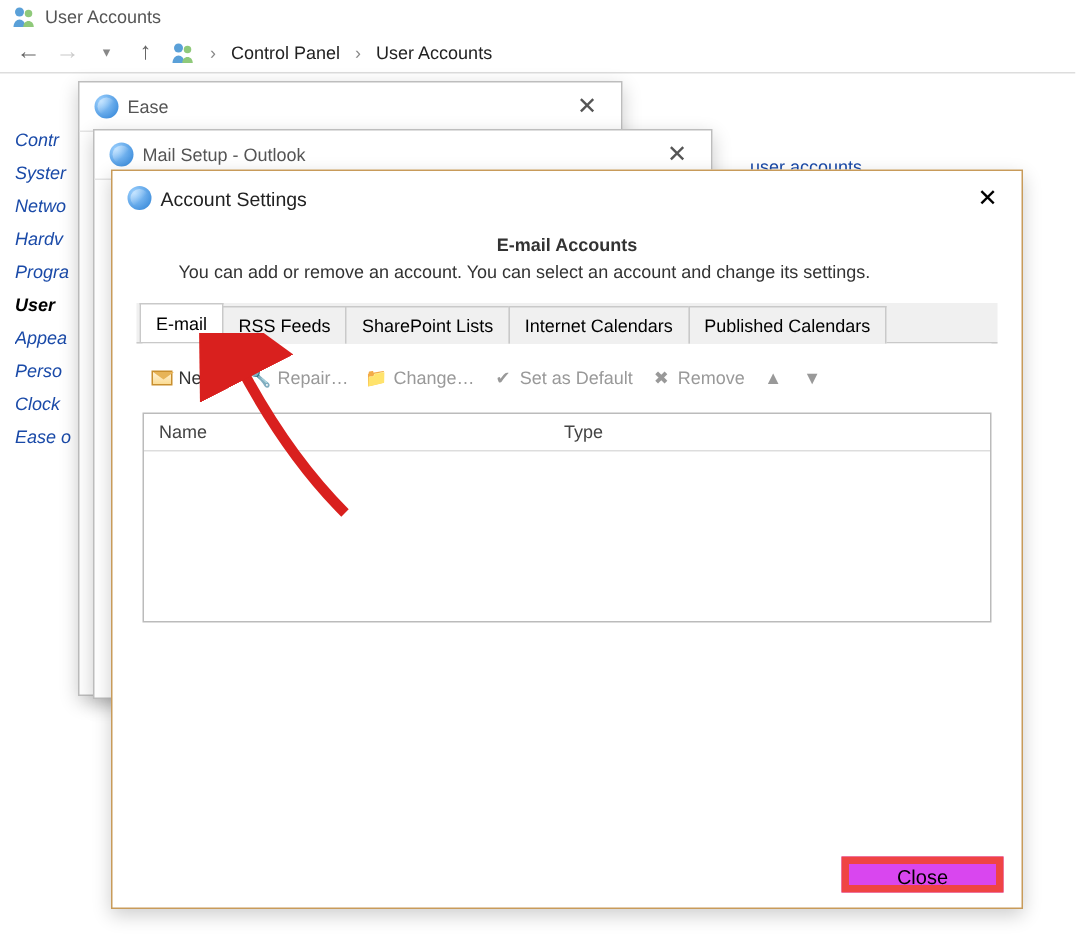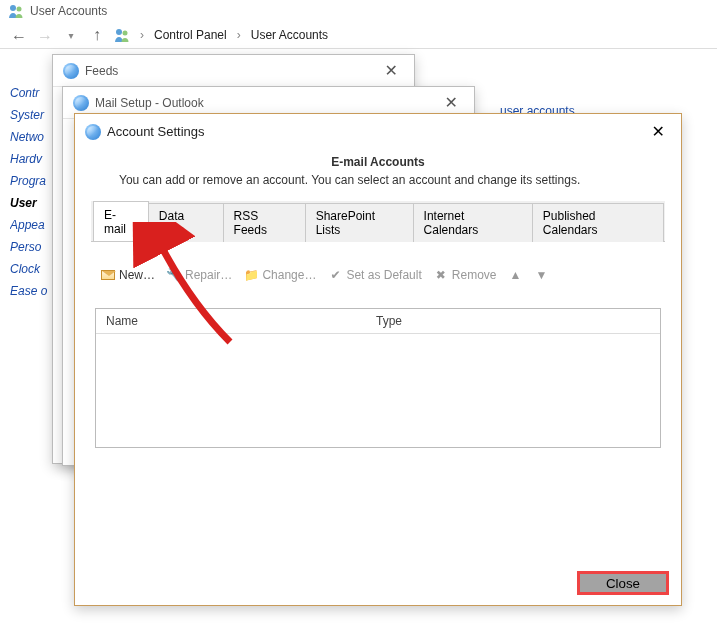--- a/index.html
+++ b/index.html
@@ -40,34 +40,34 @@
   .acct .body { padding:10px 20px 0 20px; }
   .acct .hdr { font-weight:bold; color:#333;text-align:center; }
   .acct .desc { padding:4px 0 14px 24px; color:#333; }
 
   
   .tabs { display:flex; align-items:flex-end; border-bottom:1px solid #c9c9c9; margin:0 -4px; padding:0 2px; background:#f0f0f0; }
   .tab { padding:5px 10px; border:1px solid #c9c9c9; border-bottom:none; margin-right:-1px; background:#f0f0f0; cursor:pointer; position:relative; top:1px; font-size:12px; }
   .tab.active { background:#fff; top:0px; padding-top:6px; }
 
   
-  .tb2 { display:flex; align-items:center; gap:12px; padding:26px 6px; background:#fff; }
+  .tb2 { display:flex; align-items:center; gap:12px; padding:16px 6px; background:#fff; }
   .tbtn { display:flex; align-items:center; gap:4px; color:#999; cursor:default; }
   .tbtn.enabled { color:#333; cursor:pointer; }
   .ticon { width:14px; height:14px; display:inline-flex; align-items:center; justify-content:center; }
 
   
   .grid { border:1px solid #bbb; height:140px; background:#fff; }
   .grid-head { display:flex; border-bottom:1px solid #ddd; background:#fff; }
   .grid-head div { padding:5px 10px; color:#444; font-size:12px; }
   .col-name { width:270px; }
   .col-type { flex:1; }
 
   .footer { position:absolute; bottom:10px; right:12px; }
-  .btn { width:92px; height:24px; background:#a3a3a3; border:3px solid #ef4444; cursor:pointer; }
+  .btn { width:108px; height:24px; background:#d946ef; border:5px solid #ef4444; cursor:pointer; }
 
   
   .arrowsvg { position:absolute; z-index:50; pointer-events:none; }
 
   .envelope{width:14px;height:10px;border:1px solid #c98f2e;background:linear-gradient(#fff3d9,#fbdc94);position:relative;}
   .envelope:before{content:"";position:absolute;top:0;left:0;right:0;height:0;border-left:7px solid transparent;border-right:7px solid transparent;border-top:5px solid #e7b458;}
 </style>
 </head>
 <body>
 
@@ -109,21 +109,21 @@
     <div>Perso</div>
     <div>Clock</div>
     <div>Ease o</div>
   </div>
 <span class="rightlink">user accounts</span>
 
 <div class="dlg mail">
   <div class="dlg-tb">
     <div class="dlg-tb-left">
       <span class="globe"></span>
-      <span>Feeds</span>
+      <span>Ease</span>
     </div>
     <span class="closeX">✕</span>
   </div>
 </div>
 
 <div class="dlg setup">
   <div class="dlg-tb">
     <div class="dlg-tb-left">
       <span class="globe"></span>
       <span>Mail Setup - Outlook</span>
@@ -139,21 +139,20 @@
       <span>Account Settings</span>
     </div>
     <span class="closeX" style="color:#000;font-weight:300">✕</span>
   </div>
   <div class="body">
     <div class="hdr">E-mail Accounts</div>
     <div class="desc">You can add or remove an account. You can select an account and change its settings.</div>
 
     <div class="tabs" id="tabs">
         <div class="tab active">E-mail</div>
-        <div class="tab">Data Files</div>
         <div class="tab">RSS Feeds</div>
         <div class="tab">SharePoint Lists</div>
         <div class="tab">Internet Calendars</div>
         <div class="tab">Published Calendars</div>
       </div>
 
     <div class="tb2">
       <span class="tbtn enabled">
         <span class="ticon">
             <span class="envelope"></span>

